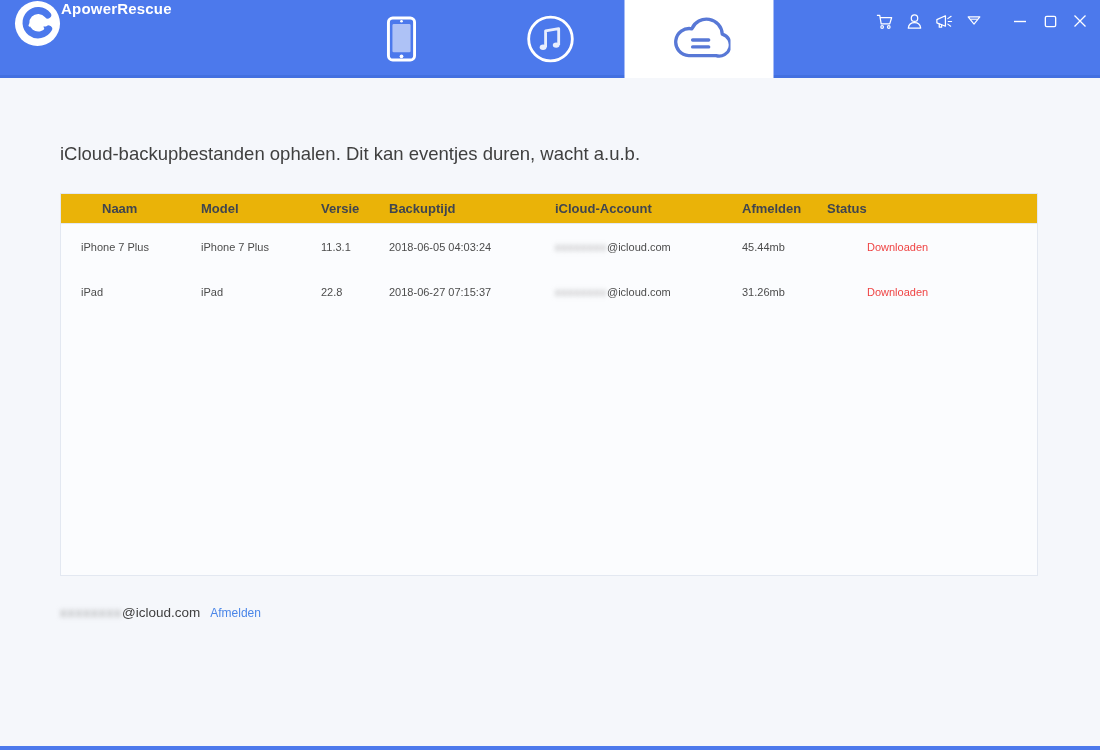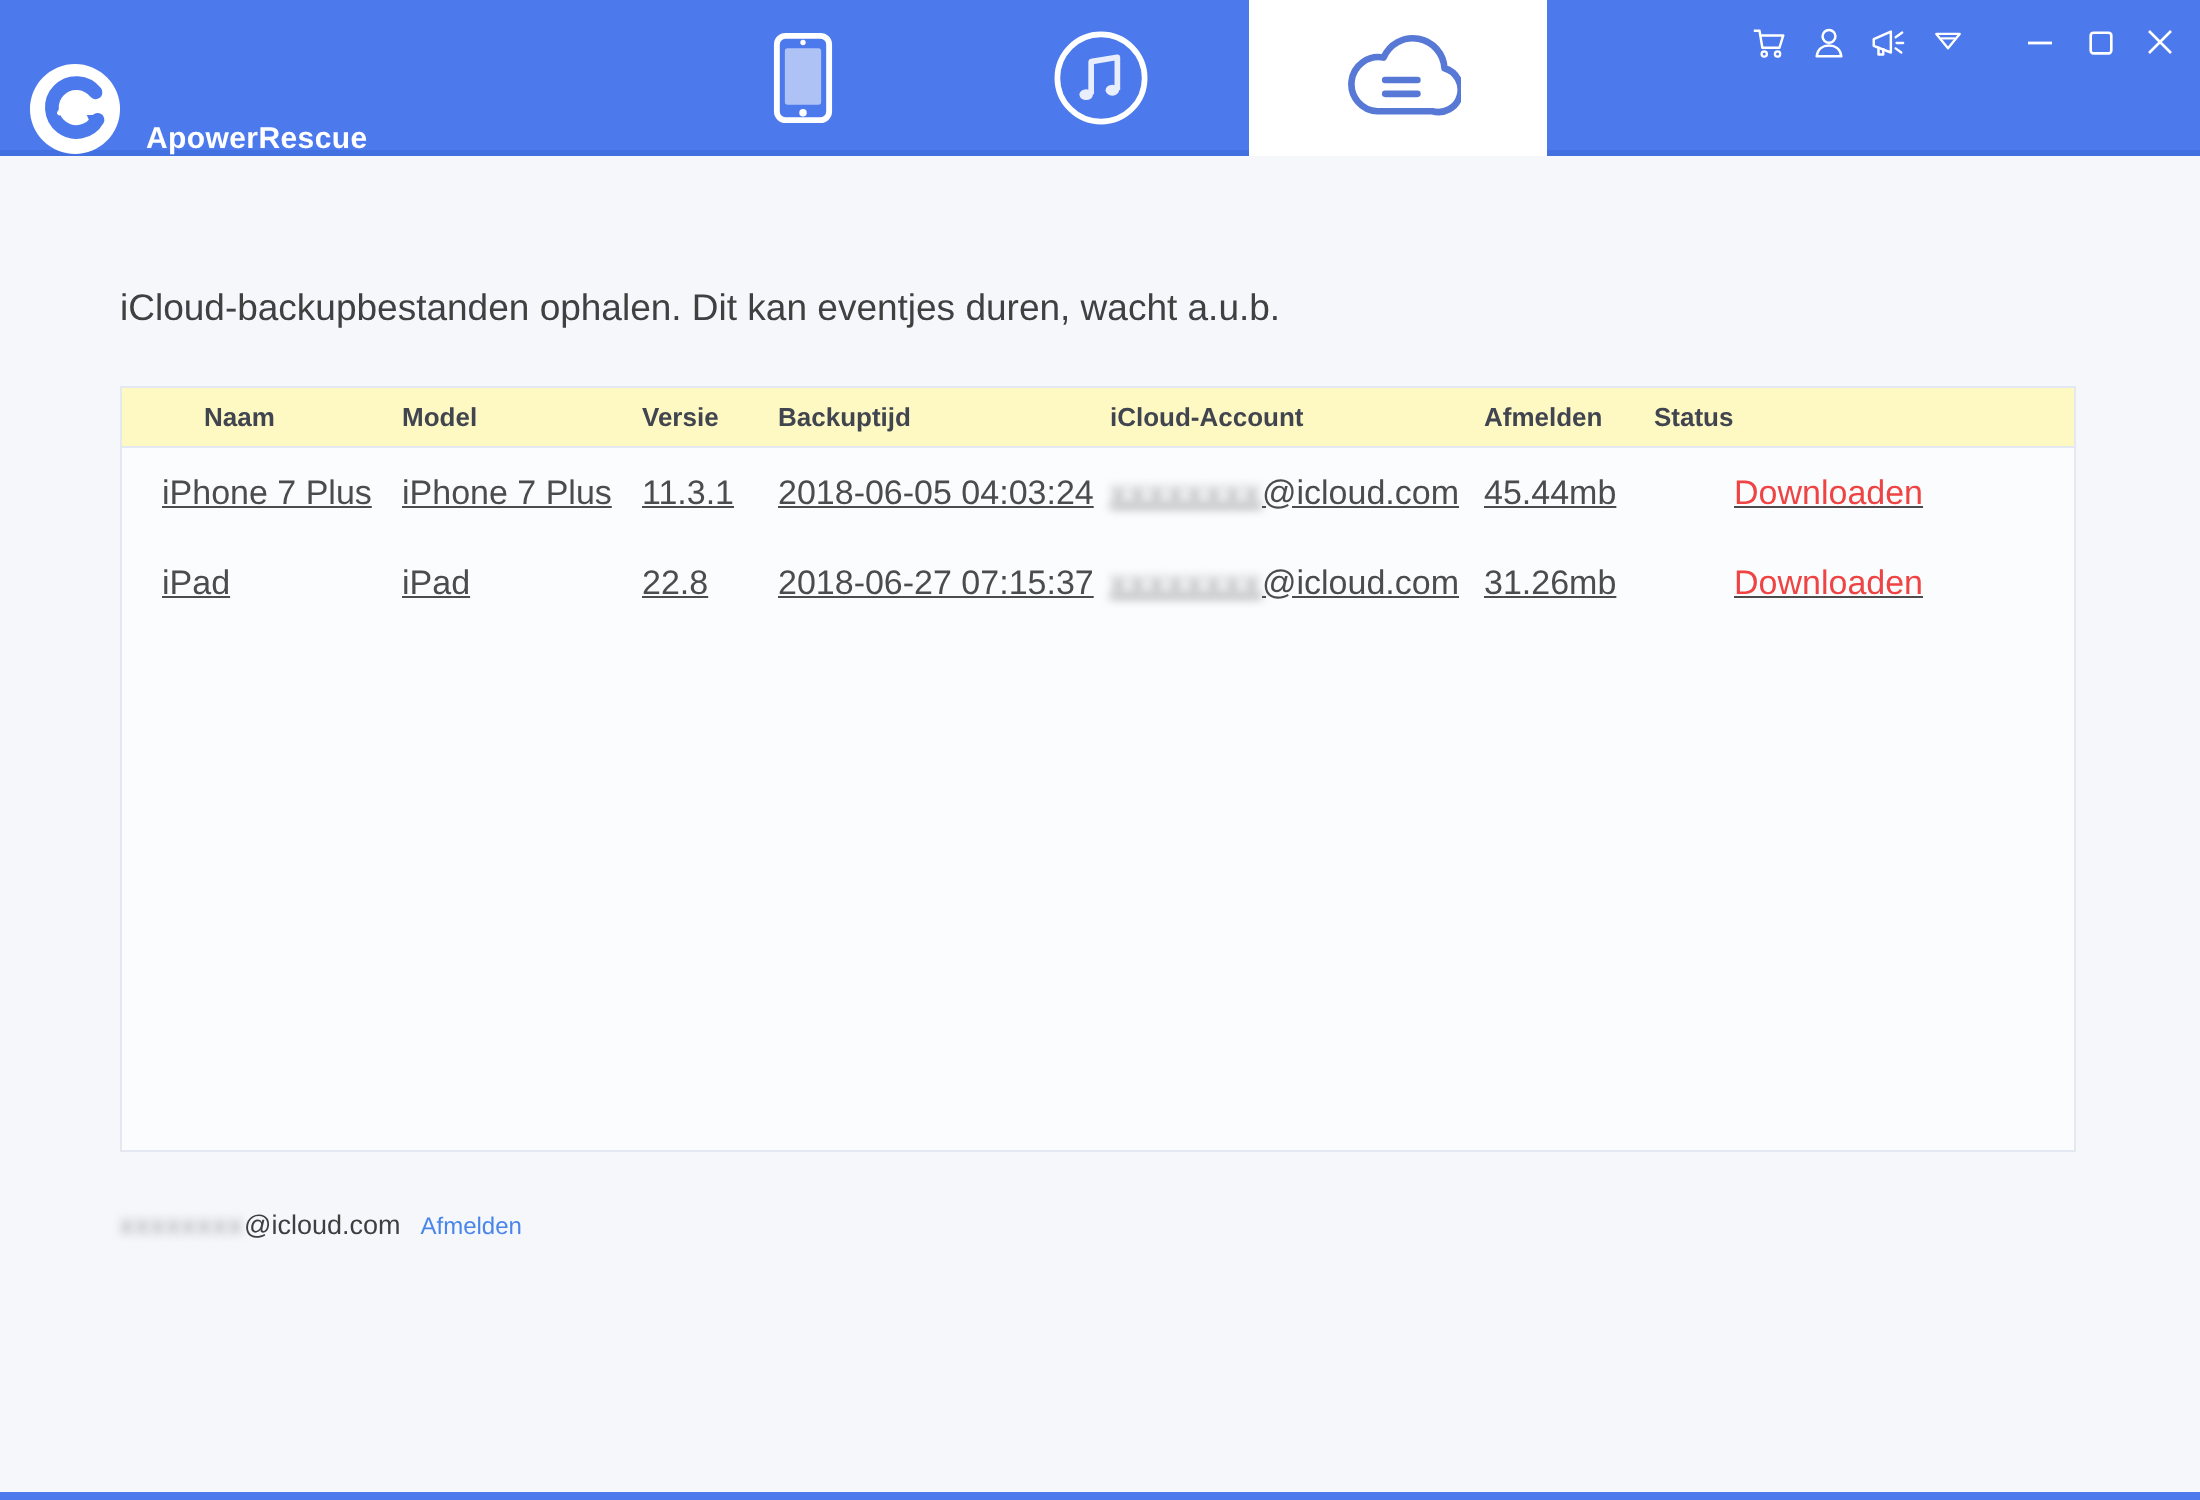--- a/index.html
+++ b/index.html
@@ -14,21 +14,21 @@
     background:#f5f7fb;
   }
 
   
   .header {
     position:relative; height:78px; background:#4c79ec;
     border-bottom:3px solid #4370e0;
   }
   .brand {
     position:absolute; left:14px; top:0; height:78px;
-    display:flex; align-items:flex-end; gap:12px;
+    display:flex; align-items:flex-start; 
   }
   .logo-circle { width:47px; height:47px; display:block; }
   .brand-title { color:#ffffff; font-size:15px; font-weight:700; letter-spacing:.2px; }
 
   .tabs {
     position:absolute; left:50%; top:0; transform:translateX(-50%);
     height:78px; display:flex;
   }
   .tab {
     width:149px; height:78px; display:flex; align-items:center; justify-content:center;
@@ -57,25 +57,25 @@
     position:absolute; left:60px; top:193px; width:978px; height:383px;
     background:#fbfcfe;
     border:1px solid #e3e8f1;
   }
   .t-row {
     display:grid;
     grid-template-columns:140px 120px 68px 166px 187px 85px 1fr;
     align-items:center;
   }
   .t-head {
-    height:30px; background:#fef9c3; border-bottom:1px solid #e3e8f1;
+    height:30px; background:#eab308; border-bottom:1px solid #e3e8f1;
     font-size:13px; font-weight:700; color:#40454f;
   }
   .t-head .c1 { padding-left:41px; }
-  .t-body-row { height:45px; font-size:17px; color:#4c4c4c;text-decoration:underline; }
+  .t-body-row { height:45px; font-size:11px; color:#4c4c4c; }
   .t-body-row .c1 { padding-left:20px; }
   .t-body-row .c7 { padding-left:40px; }
   .masked {
     filter:blur(2.5px); color:#9c9c9c; letter-spacing:1px;
     user-select:none;
   }
   .dl-link { color:#ef4444; cursor:pointer; text-decoration:none; }
 
   .account-bar {
     position:absolute; left:60px; top:605px;

